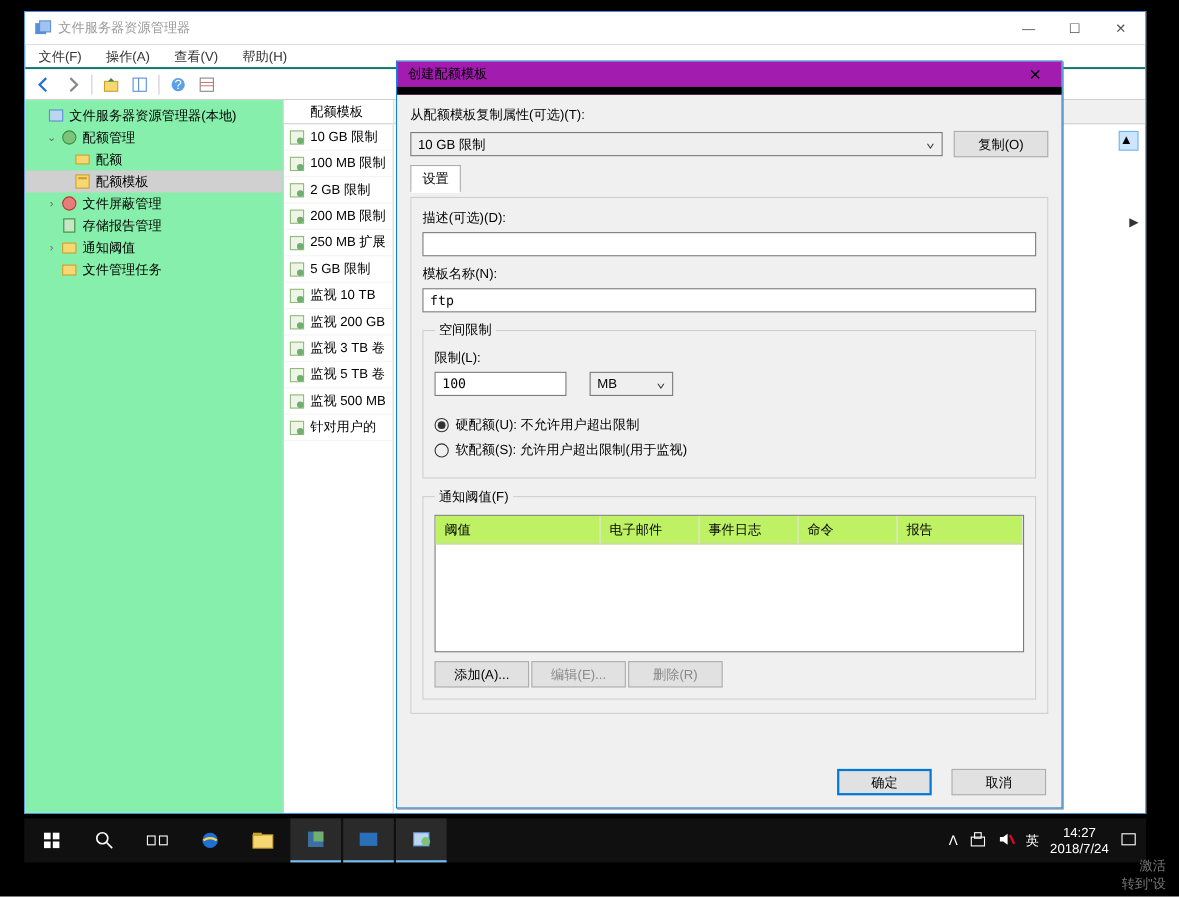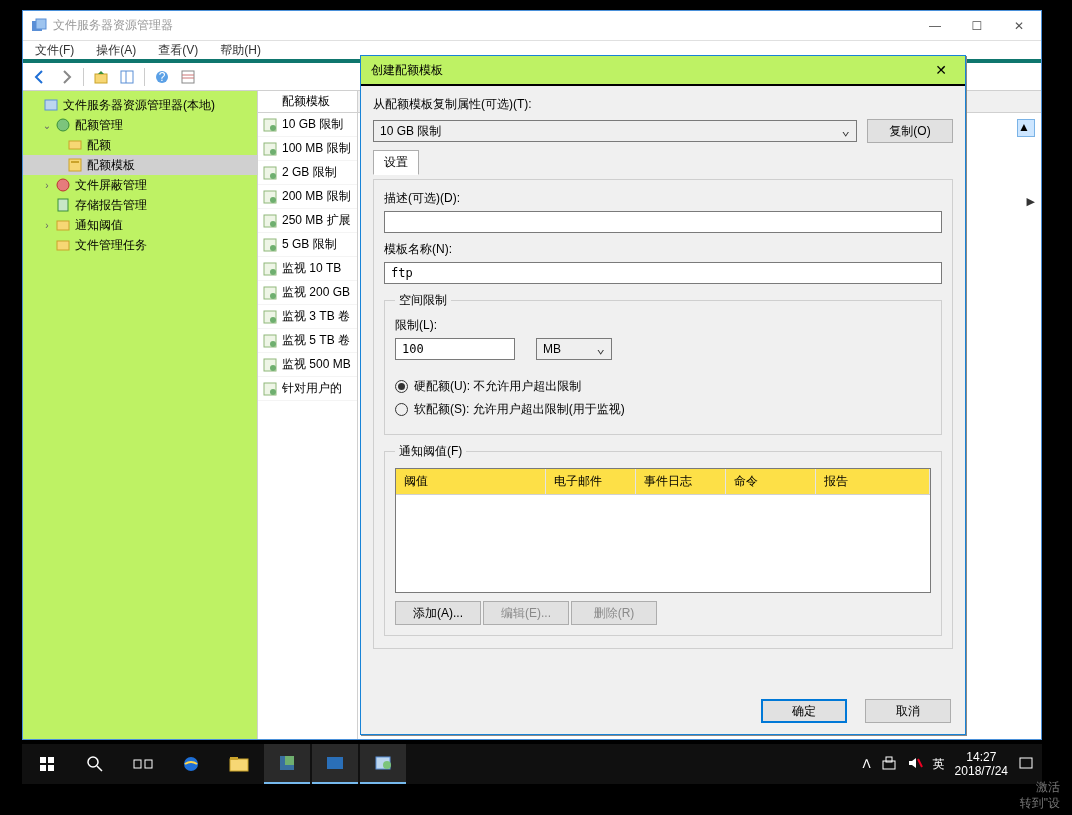--- a/index.html
+++ b/index.html
@@ -5,49 +5,49 @@
 * { margin: 0; padding: 0; box-sizing: border-box; font-family: "Microsoft YaHei", "SimSun", Tahoma, sans-serif; font-size: 12px; }
 body { background: #000; width: 1072px; height: 815px; overflow: hidden; position: relative; }
 
 .main-window { position: absolute; left: 22px; top: 10px; width: 1020px; height: 730px; background: #fff; border: 1px solid #4a90d9; display: flex; flex-direction: column; }
 .titlebar { height: 30px; background: #fff; display: flex; align-items: center; padding: 0 8px; border-bottom: 1px solid #e0e0e0; }
 .titlebar .icon { width: 16px; height: 16px; margin-right: 6px; }
 .titlebar .title { flex: 1; color: #999; }
 .winbtns { display: flex; gap: 14px; color: #555; }
 .winbtn { width: 28px; height: 20px; display: flex; align-items: center; justify-content: center; }
 
-.menubar { height: 22px; display: flex; align-items: center; padding: 0 6px; gap: 10px; border-bottom: 4px solid #0f766e; color: #333; }
+.menubar { height: 22px; display: flex; align-items: center; padding: 0 6px; gap: 10px; border-bottom: 2px solid #0f766e; color: #333; }
 .menubar span { padding: 2px 6px; }
 
 .toolbar { height: 28px; display: flex; align-items: center; padding: 0 6px; gap: 4px; border-bottom: 1px solid #d0d0d0; background: #fff; }
 .tbtn { width: 22px; height: 22px; display: flex; align-items: center; justify-content: center; border: 1px solid transparent; }
 .tsep { width: 1px; height: 18px; background: #ccc; margin: 0 2px; }
 
 .body3col { flex: 1; display: flex; min-height: 0; }
-.tree { width: 235px; border-right: 1px solid #d0d0d0; padding: 4px 0; background: #bef264; overflow: auto; }
+.tree { width: 235px; border-right: 1px solid #d0d0d0; padding: 4px 0; background: #86efac; overflow: auto; }
 .tree-row { display: flex; align-items: center; height: 20px; padding-left: 6px; white-space: nowrap; }
 .tree-row.selected { background: #d0d0d0; }
 .tree-toggle { width: 12px; font-size: 10px; color: #666; text-align: center; }
 .tree-icon { width: 16px; height: 16px; margin: 0 4px 0 2px; display: inline-flex; align-items: center; justify-content: center; }
 .ind1 { padding-left: 18px; }
 .ind2 { padding-left: 42px; }
 
 .mid { flex: 1; display: flex; }
 .listcol { width: 100px; border-right: 1px solid #d0d0d0; }
 .listhdr { height: 22px; background: #fff; border-bottom: 1px solid #d0d0d0; display: flex; align-items: center; padding-left: 24px; font-weight: normal; }
 .listrow { height: 24px; display: flex; align-items: center; padding: 0 4px; border-bottom: 1px solid #f4f4f4; white-space: nowrap; }
 .listrow .licon { width: 16px; height: 16px; margin-right: 4px; }
 
 .rightpane { flex: 1; background: #fff; position: relative; }
 .rp-header { height: 22px; border-bottom: 1px solid #d0d0d0; background: #f0f0f0; }
 .rp-caret { position: absolute; right: 6px; top: 104px; color: #333; font-size: 11px; }
 .rp-sq { position: absolute; right: 6px; top: 28px; width:18px; height:18px; background:#cde6ff; border:1px solid #7ab3e6; }
 
 .dialog { position: absolute; left: 360px; top: 55px; width: 606px; height: 680px; background: #f0f0f0; border: 1px solid #1883d7; box-shadow: 1px 1px 0 #888; display: flex; flex-direction: column; }
-.dlg-title { height: 30px; background: #bef264; display: flex; align-items: center; padding: 0 10px; border-bottom: 2px solid #000000; }
+.dlg-title { height: 30px; background: #a21caf; display: flex; align-items: center; padding: 0 10px; border-bottom: 7px solid #000000; }
 .dlg-title .t { flex: 1; }
 .dlg-close { font-size: 14px; padding: 2px 8px; }
 .dlg-body { flex: 1; padding: 10px 12px 0 12px; display: flex; flex-direction: column; gap: 6px; overflow: hidden; }
 
 .row-copy { display: flex; gap: 10px; align-items: center; }
 .combo { flex: 1; height: 22px; border: 1px solid #7a7a7a; background: #efefef; display: flex; align-items: center; padding: 0 6px; font-family: "SimSun", monospace; position: relative; }
 .combo::after { content: "⌄"; position: absolute; right: 6px; top: 1px; color: #333; font-size: 14px; }
 .btn { height: 24px; min-width: 86px; border: 1px solid #adadad; background: #e1e1e1; padding: 0 12px; display: inline-flex; align-items: center; justify-content: center; }
 .btn.primary { border: 2px solid #0078d7; }
 .btn.disabled { color: #8a8a8a; }
@@ -62,21 +62,21 @@
 .mb8 { margin-bottom: 8px; }
 
 fieldset { border: 1px solid #cfcfcf; padding: 8px 10px 10px 10px; }
 legend { padding: 0 4px; }
 
 .radio-row { display: flex; align-items: center; gap: 6px; margin: 6px 0; }
 .radio { width: 13px; height: 13px; border-radius: 50%; border: 1px solid #333; display: inline-flex; align-items: center; justify-content: center; }
 .radio.checked::after { content: ""; width: 7px; height: 7px; border-radius: 50%; background: #333; }
 
 .table-frame { border: 1px solid #7a7a7a; background: #fff; height: 125px; }
-.thead { display: flex; border-bottom: 1px solid #d0d0d0; background: #fde047; }
+.thead { display: flex; border-bottom: 1px solid #d0d0d0; background: #bef264; }
 .th { padding: 4px 8px; border-right: 1px solid #e4e4e4; font-weight: normal; }
 .th1 { width: 150px; } .th2 { width: 90px; } .th3 { width: 90px; } .th4 { width: 90px; } .th5 { flex: 1; }
 
 .btnrow { display: flex; gap: 2px; margin-top: 8px; }
 
 .dlg-footer { height: 46px; display: flex; align-items: center; justify-content: flex-end; gap: 18px; padding: 0 14px; }
 
 .taskbar { position: absolute; left: 22px; bottom: 31px; width: 1020px; height: 40px; background: #101010; display: flex; align-items: center; }
 .tb-left { display: flex; align-items: center; gap: 2px; padding-left: 2px; }
 .tb-item { width: 46px; height: 40px; display: flex; align-items: center; justify-content: center; color: #fff; }

